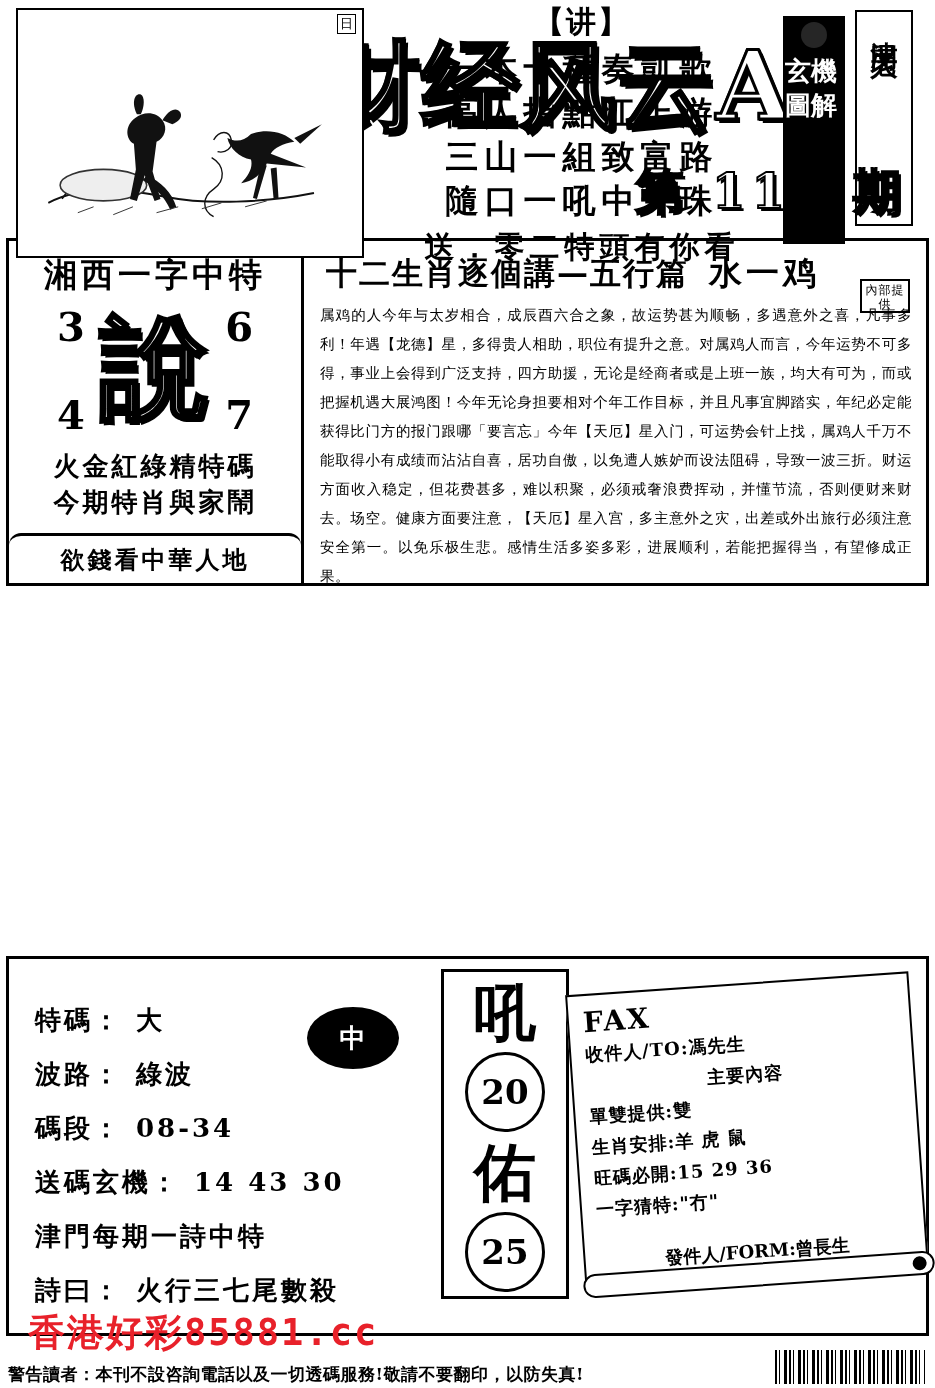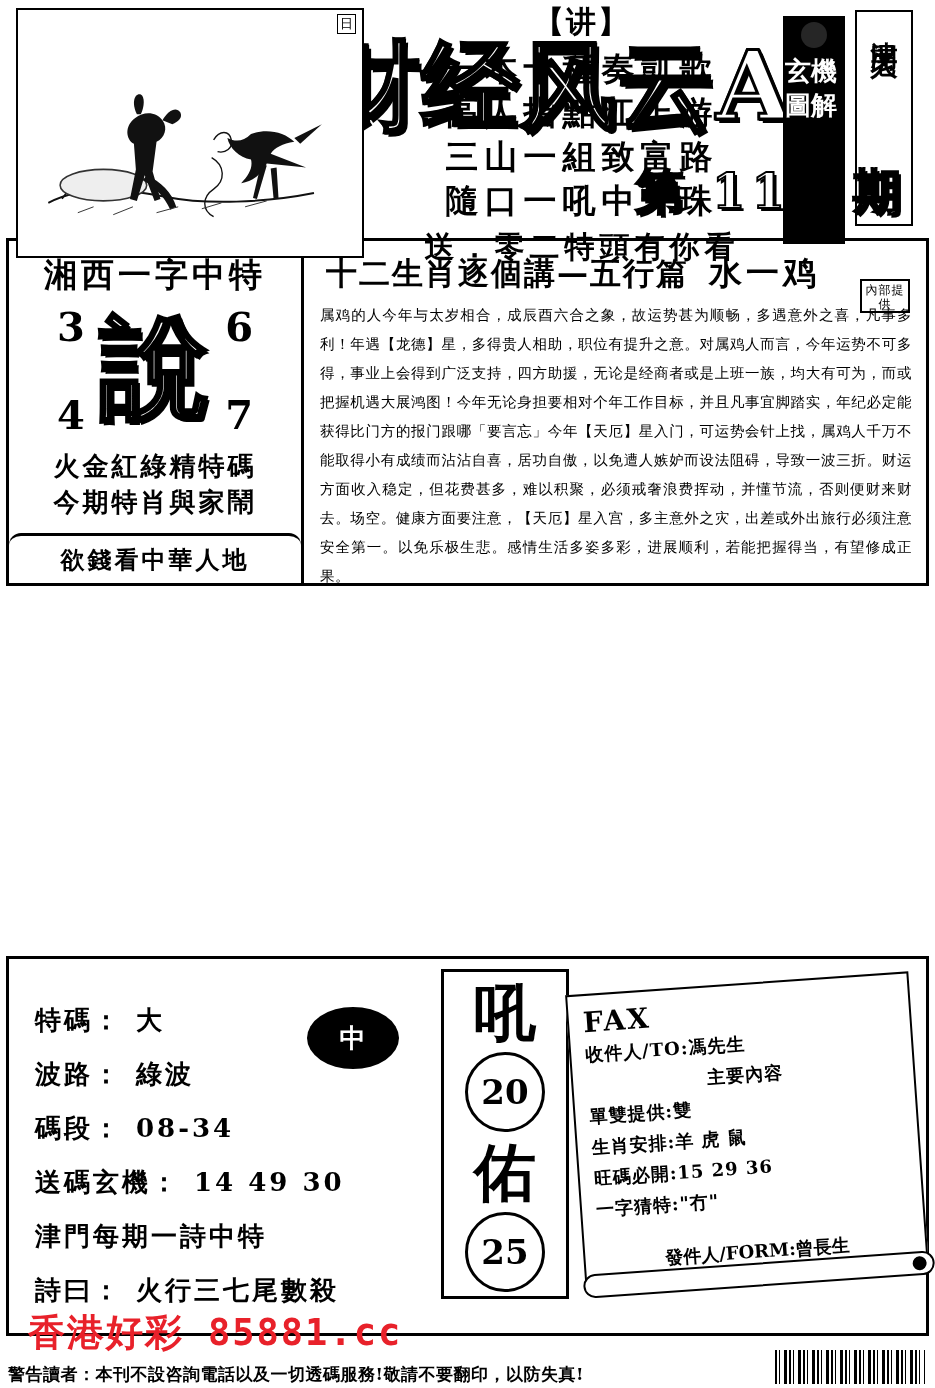--- a/index.html
+++ b/index.html
@@ -92,21 +92,21 @@
   .scroll-inner{position:absolute;left:14px;top:10px;right:10px;}
   .fax-title{font-family:"DejaVu Serif","Liberation Serif",serif;font-size:28px;font-weight:bold;letter-spacing:2px;}
   .fax-row{font-family:"DejaVu Serif","Liberation Serif",serif;font-size:18px;font-weight:bold;line-height:31px;letter-spacing:1px;}
   .fax-center{text-align:center;}
   .fax-from{margin-top:26px;text-align:center;font-family:"DejaVu Serif","Liberation Serif",serif;font-size:18px;font-weight:bold;}
   .roller{position:absolute;left:-4px;bottom:-10px;width:352px;height:24px;border:2px solid #000;border-radius:12px;background:#fff;box-sizing:border-box;}
   .roller:after{content:"";position:absolute;right:6px;top:3px;width:14px;height:14px;border-radius:50%;background:#000;}
 
   
   .watermark{position:absolute;left:28px;bottom:30px;font-family:"DejaVu Serif","Liberation Serif",serif;font-size:37px;font-weight:bold;color:#e8212a;letter-spacing:2px;white-space:nowrap;}
-  .watermark .site{color:#e8212a;margin-left:24px;font-family:"DejaVu Sans Mono","Liberation Mono",monospace;}
+  .watermark .site{color:#e8212a;font-family:"DejaVu Sans Mono","Liberation Mono",monospace;}
   .footnote{position:absolute;left:8px;bottom:2px;width:760px;font-family:"DejaVu Serif","Liberation Serif",serif;font-size:17px;font-weight:bold;letter-spacing:0.5px;white-space:nowrap;}
   .barcode{position:absolute;right:10px;bottom:4px;width:150px;height:34px;
     background:repeating-linear-gradient(90deg,#000 0 2px,#fff 2px 4px,#000 4px 5px,#fff 5px 9px,#000 9px 12px,#fff 12px 14px);}
 </style>
 </head>
 <body>
 
 <div class="page">
 
   <div class="masthead">
@@ -199,21 +199,21 @@
       <div class="row">
         <span>特碼：</span><span class="val">大</span>
       </div>
       <div class="row">
         <span>波路：</span><span class="val">綠波</span>
       </div>
       <div class="row">
         <span>碼段：</span><span class="val">08-34</span>
       </div>
       <div class="row">
-        <span>送碼玄機：</span><span class="val">14 49 30</span>
+        <span>送碼玄機：</span><span class="val">14 43 30</span>
       </div>
       <div class="row">
         <span>津門每期一詩中特</span><span class="val"></span>
       </div>
       <div class="row">
         <span>詩曰：</span><span class="val">火行三七尾數殺</span>
       </div>
     </div>
 
     <div class="stamp">

